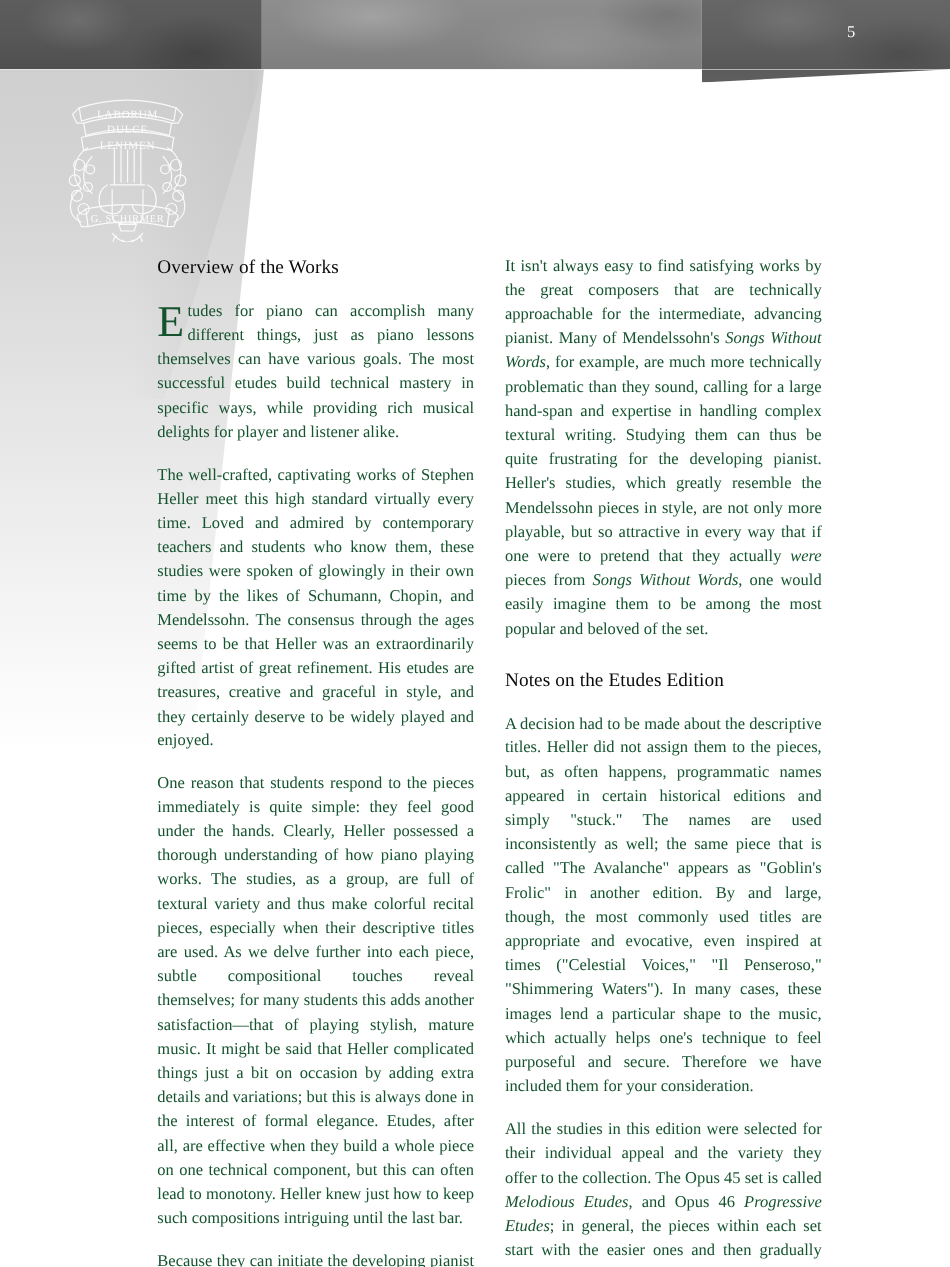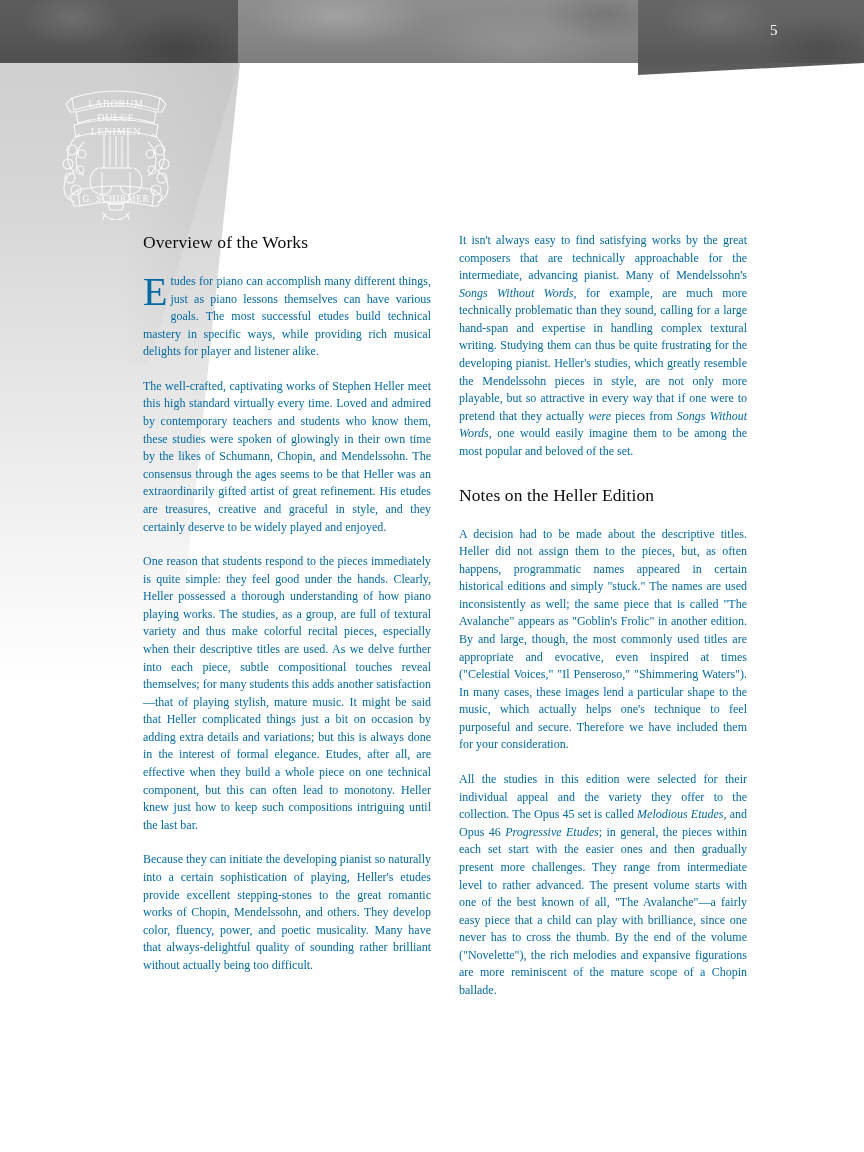--- a/index.html
+++ b/index.html
@@ -136,26 +136,26 @@
     font-weight: normal;
     margin: 0 0 20px 0;
     letter-spacing: 0.1px;
     color: #0b0b0b;
   }
   .col-right .sec-head {
     margin-top: 24px;
   }
   p.body {
     margin: 0 0 17px 0;
-    font-size: 12px;
+    font-size: 15px;
     line-height: 1.465;
     text-align: justify;
     text-justify: inter-word;
     hyphens: none;
-    color: #0369a1;
+    color: #14532d;
     font-family: Liberation Serif, serif;
   }
   p.body:last-child { margin-bottom: 0; }
   p.dropcap::first-letter {
     float: left;
     font-size: 40px;
     line-height: 0.82;
     padding: 3px 3px 0 0;
     font-weight: 400;
   }
@@ -239,21 +239,21 @@
       <p class="body">The well-crafted, captivating works of Stephen Heller meet this high standard virtually every time. Loved and admired by contemporary teachers and students who know them, these studies were spoken of glowingly in their own time by the likes of Schumann, Chopin, and Mendelssohn. The consensus through the ages seems to be that Heller was an extraordinarily gifted artist of great refinement. His etudes are treasures, creative and graceful in style, and they certainly deserve to be widely played and enjoyed.</p>
       <p class="body">One reason that students respond to the pieces immediately is quite simple: they feel good under the hands. Clearly, Heller possessed a thorough understanding of how piano playing works. The studies, as a group, are full of textural variety and thus make colorful recital pieces, especially when their descriptive titles are used. As we delve further into each piece, subtle compositional touches reveal themselves; for many students this adds another satisfaction—that of playing stylish, mature music. It might be said that Heller complicated things just a bit on occasion by adding extra details and variations; but this is always done in the interest of formal elegance. Etudes, after all, are effective when they build a whole piece on one technical component, but this can often lead to monotony. Heller knew just how to keep such compositions intriguing until the last bar.</p>
       <p class="body">Because they can initiate the developing pianist so naturally into a certain sophistication of playing, Heller's etudes provide excellent stepping-stones to the great romantic works of Chopin, Mendelssohn, and others. They develop color, fluency, power, and poetic musicality. Many have that always-delightful quality of sounding rather brilliant without actually being too difficult.</p>
     </div>
 
     <div class="col col-right">
       <p class="body">
         <span>It isn't always easy to find satisfying works by the great composers that are technically approachable for the intermediate, advancing pianist. Many of Mendelssohn's </span><span class="it">Songs Without Words</span><span>, for example, are much more technically problematic than they sound, calling for a large hand-span and expertise in handling complex textural writing. Studying them can thus be quite frustrating for the developing pianist. Heller's studies, which greatly resemble the Mendelssohn pieces in style, are not only more playable, but so attractive in every way that if one were to pretend that they actually </span><span class="it">were</span><span> pieces from </span><span class="it">Songs Without Words</span><span>, one would easily imagine them to be among the most popular and beloved of the set.</span>
       </p>
 
-      <h2 class="sec-head">Notes on the Heller Edition</h2>
+      <h2 class="sec-head">Notes on the Etudes Edition</h2>
 
       <p class="body">A decision had to be made about the descriptive titles. Heller did not assign them to the pieces, but, as often happens, programmatic names appeared in certain historical editions and simply "stuck." The names are used inconsistently as well; the same piece that is called "The Avalanche" appears as "Goblin's Frolic" in another edition. By and large, though, the most commonly used titles are appropriate and evocative, even inspired at times ("Celestial Voices," "Il Penseroso," "Shimmering Waters"). In many cases, these images lend a particular shape to the music, which actually helps one's technique to feel purposeful and secure. Therefore we have included them for your consideration.</p>
 
       <p class="body">
         <span>All the studies in this edition were selected for their individual appeal and the variety they offer to the collection. The Opus 45 set is called </span><span class="it">Melodious Etudes</span><span>, and Opus 46 </span><span class="it">Progressive Etudes</span><span>; in general, the pieces within each set start with the easier ones and then gradually present more challenges. They range from intermediate level to rather advanced. The present volume starts with one of the best known of all, "The Avalanche"—a fairly easy piece that a child can play with brilliance, since one never has to cross the thumb. By the end of the volume ("Novelette"), the rich melodies and expansive figurations are more reminiscent of the mature scope of a Chopin ballade.</span>
       </p>
     </div>
 
   </div>
 </div>

